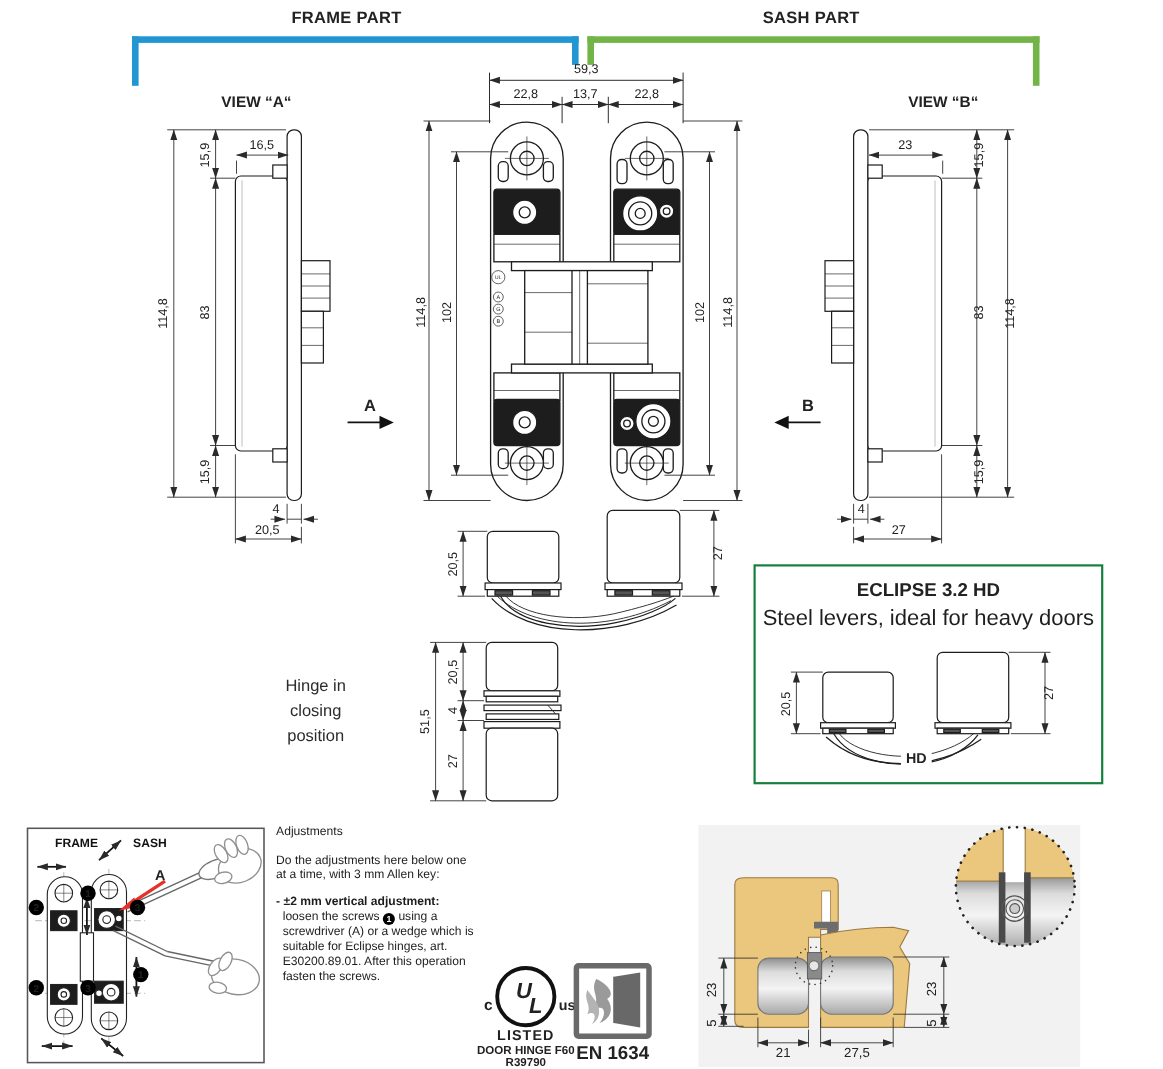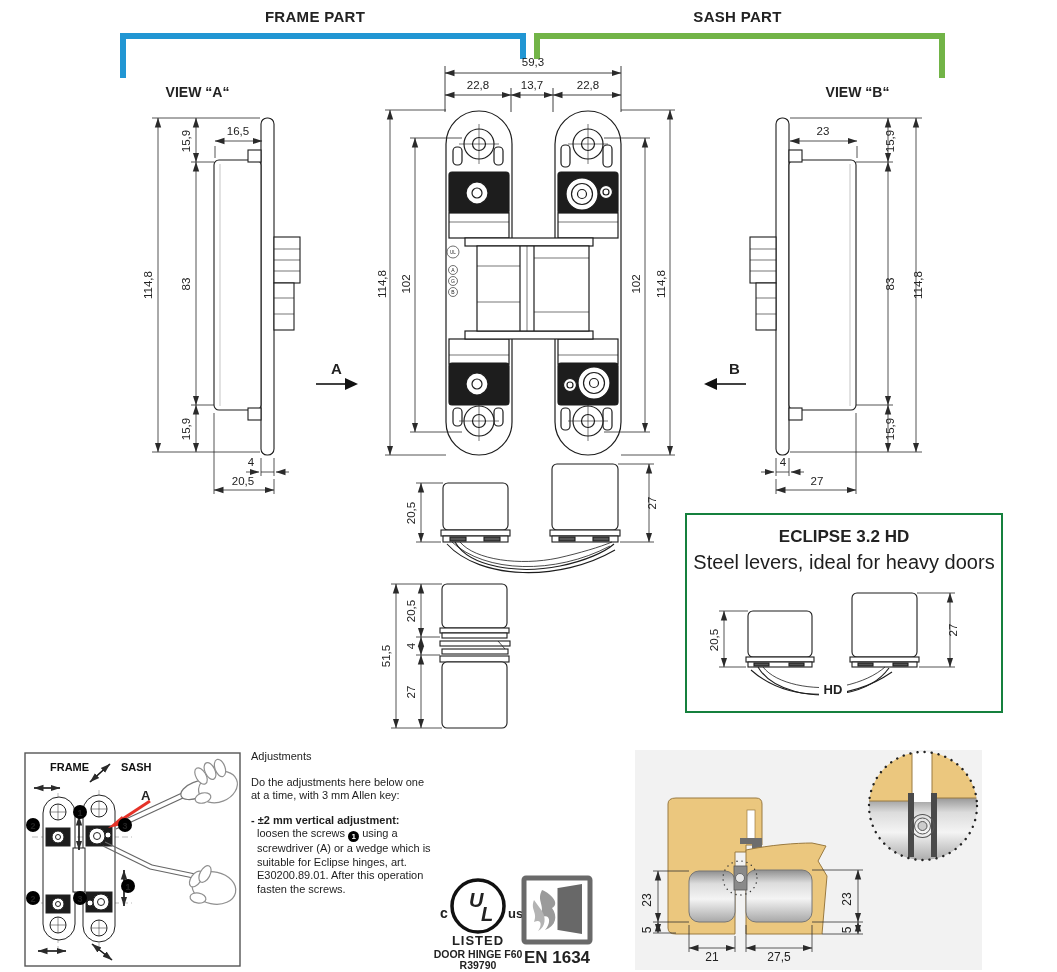--- a/index.html
+++ b/index.html
@@ -502,23 +502,28 @@
         <circle cx="922.5" cy="826" r="8" fill="none" stroke="#555" stroke-width="1"></circle>
         <circle cx="922.5" cy="826" r="4.5" fill="#ccc" stroke="#555" stroke-width="1"></circle>
       </g>
       <circle cx="923" cy="806" r="54" fill="none" stroke="#222" stroke-width="2.4" stroke-dasharray="0.1 7" stroke-linecap="round"></circle>
     </g>
   </g>
 </svg>
 
 <div class="abs hdr" style="left:230px;top:8px;width:170px;">FRAME PART</div>
 <div class="abs hdr" style="left:650px;top:8px;width:175px;">SASH PART</div>
-<div class="abs viewlbl" style="left:145px;top:84px;width:105px;">VIEW “A“</div>
+<div class="abs viewlbl" style="left:160px;top:84px;width:105px;text-align:right;">VIEW “A“</div>
 <div class="abs viewlbl" style="left:805px;top:84px;width:105px;">VIEW “B“</div>
 
+<div class="abs closing" style="left:228px;top:612px;width:118px;">
+  <span style="display:block;">Hinge in</span>
+  <span style="display:block;">closing</span>
+  <span style="display:block;">position</span>
+</div>
 
 <div class="abs ebox" style="left:685px;top:513px;width:314px;height:196px;">
   <div class="etitle">ECLIPSE 3.2 HD</div>
   <div class="esub">Steel levers, ideal for heavy doors</div>
 </div>
 
 <div class="abs figlbl" style="left:50px;top:761px;">FRAME</div>
 <div class="abs figlbl" style="left:121px;top:761px;">SASH</div>
 
 <div class="abs adj" style="left:251px;top:750px;">

